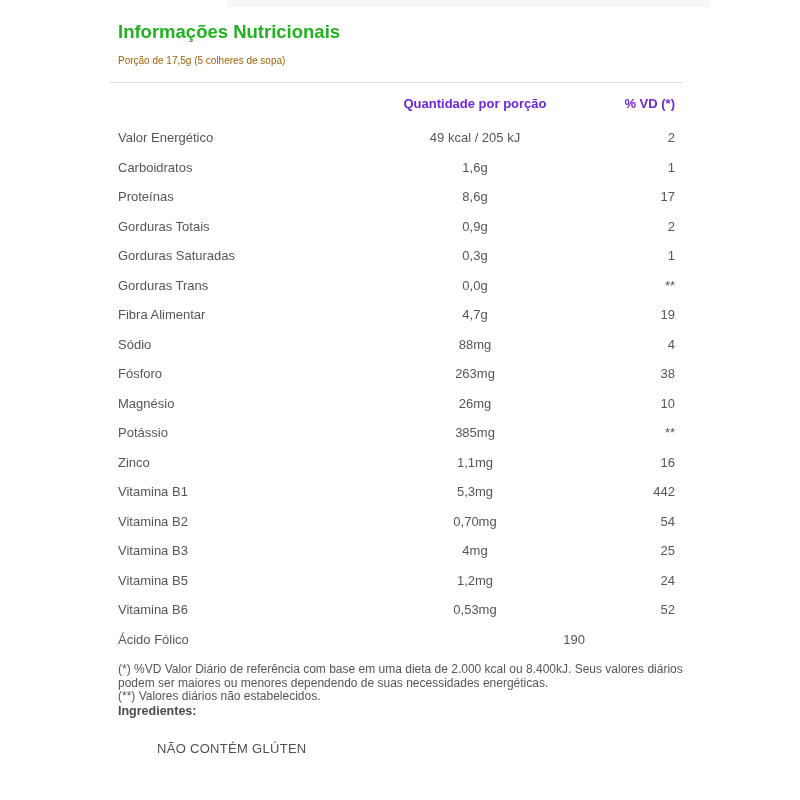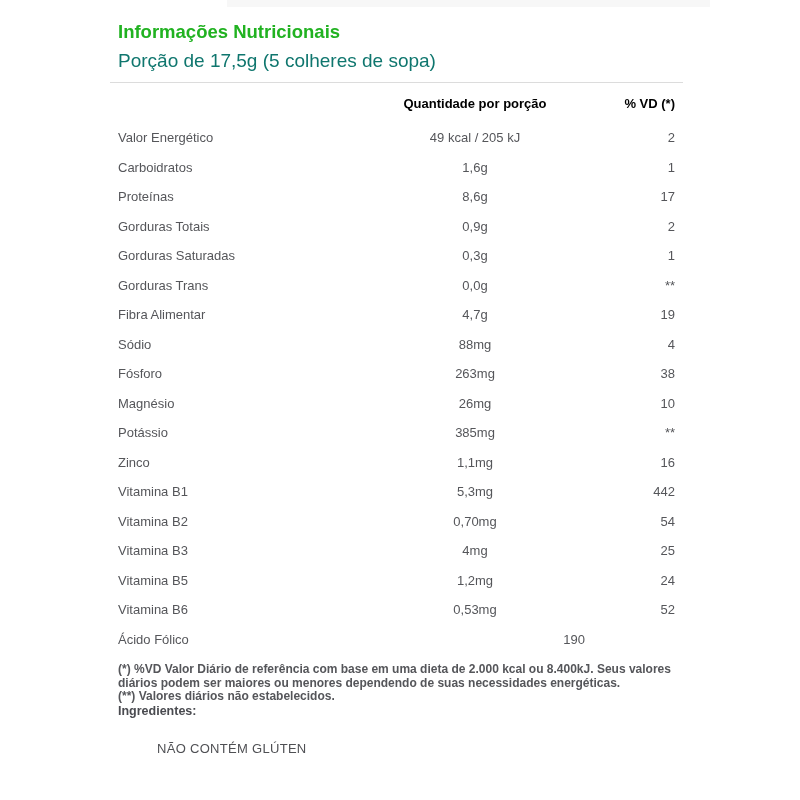--- a/index.html
+++ b/index.html
@@ -34,59 +34,59 @@
     margin: 0;
     padding-left: 8px;
     font-size: 18.5px;
     font-weight: bold;
     color: #21b221;
     line-height: 23px;
   }
   .serving {
     margin-top: 9px;
     padding-left: 8px;
-    font-size: 19px;
+    font-size: 10px;
     line-height: 17px;
-    color: #0f766e;
+    color: #a16207;
   }
   .divider {
     margin-top: 13px;
     width: 573px;
     height: 1px;
     background: #dcdcdc;
   }
   .grid {
     display: grid;
     grid-template-columns: 255px 220px 90px;
     width: 565px;
     align-items: center;
   }
   .header-row {
     height: 40px;
     font-size: 13px;
     font-weight: bold;
-    color: #000000;
+    color: #6d28d9;
   }
   .row {
     height: 29.5px;
     font-size: 13px;
     color: #55565a;
   }
   .cell-label { padding-left: 8px; white-space: nowrap; }
   .cell-qty { text-align: center; white-space: nowrap; }
   .cell-dv { text-align: right; white-space: nowrap; }
   .footnotes {
     margin-top: 9px;
     padding-left: 8px;
     width: 572px;
     font-size: 12px;
     line-height: 13.5px;
     color: #55565a;
   }
-  .footnotes p { margin: 0; font-weight: bold; }
+  .footnotes p { margin: 0; }
   .ingredients {
     margin-top: 1px;
     padding-left: 8px;
     font-size: 12.5px;
     line-height: 13.5px;
     color: #55565a;
   }
   .ingredients-heading {
     font-weight: bold;
     color: #4a4b50;

